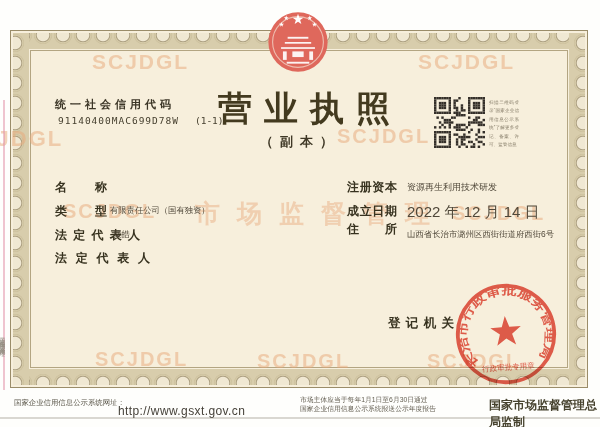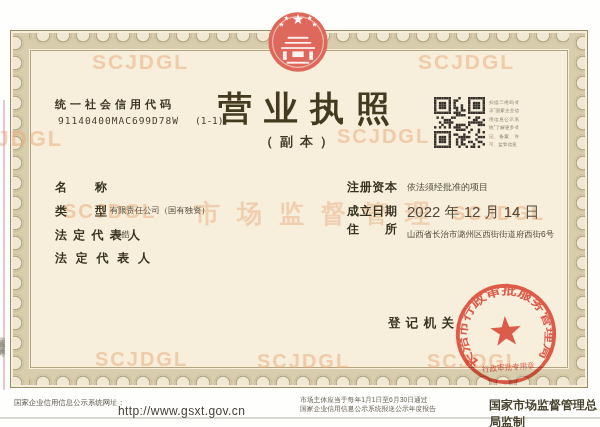--- a/index.html
+++ b/index.html
@@ -330,21 +330,21 @@
 
   <div class="flabel" style="left:55px;top:203px;width:52px">类型</div>
   <div class="fvalue" style="left:110px;top:205px;font-size:8.3px">有限责任公司（国有独资）</div>
 
   <div class="flabel" style="left:55px;top:227px;width:85px">法定代表人</div>
   <div class="fvalue" style="left:113px;top:229px">柴皓</div>
 
   <div class="flabel" style="left:55px;top:250px;width:95px">法定代表人</div>
 
   <div class="flabel" style="left:347px;top:179px;width:50px">注册资本</div>
-  <div class="fvalue" style="left:407px;top:181px;font-size:9px">依法须经批准的项目</div>
+  <div class="fvalue" style="left:407px;top:181px;font-size:9px">资源再生利用技术研发</div>
 
   <div class="flabel" style="left:347px;top:203px;width:50px">成立日期</div>
   <div class="fvalue" style="left:407px;top:203px;font-size:15px">2022 年 12 月 14 日</div>
 
   <div class="flabel" style="left:347px;top:221px;width:50px">住所</div>
   <div class="fvalue" style="left:407px;top:229px;font-size:8.4px">山西省长治市潞州区西街街道府西街6号</div>
 
   <div class="authority">登记机关</div>
 
 

